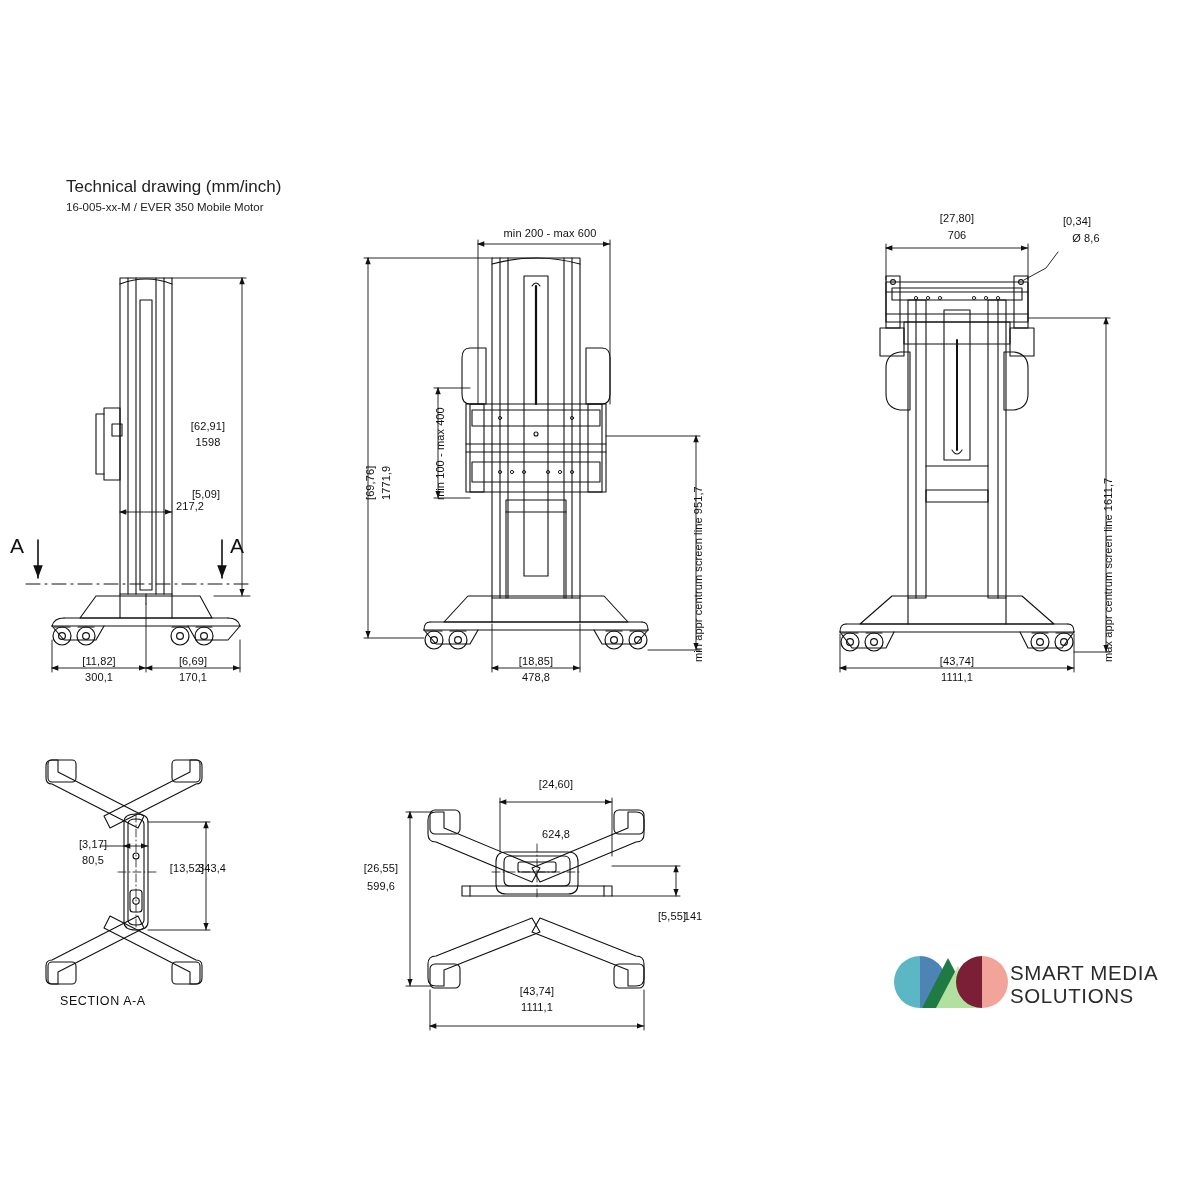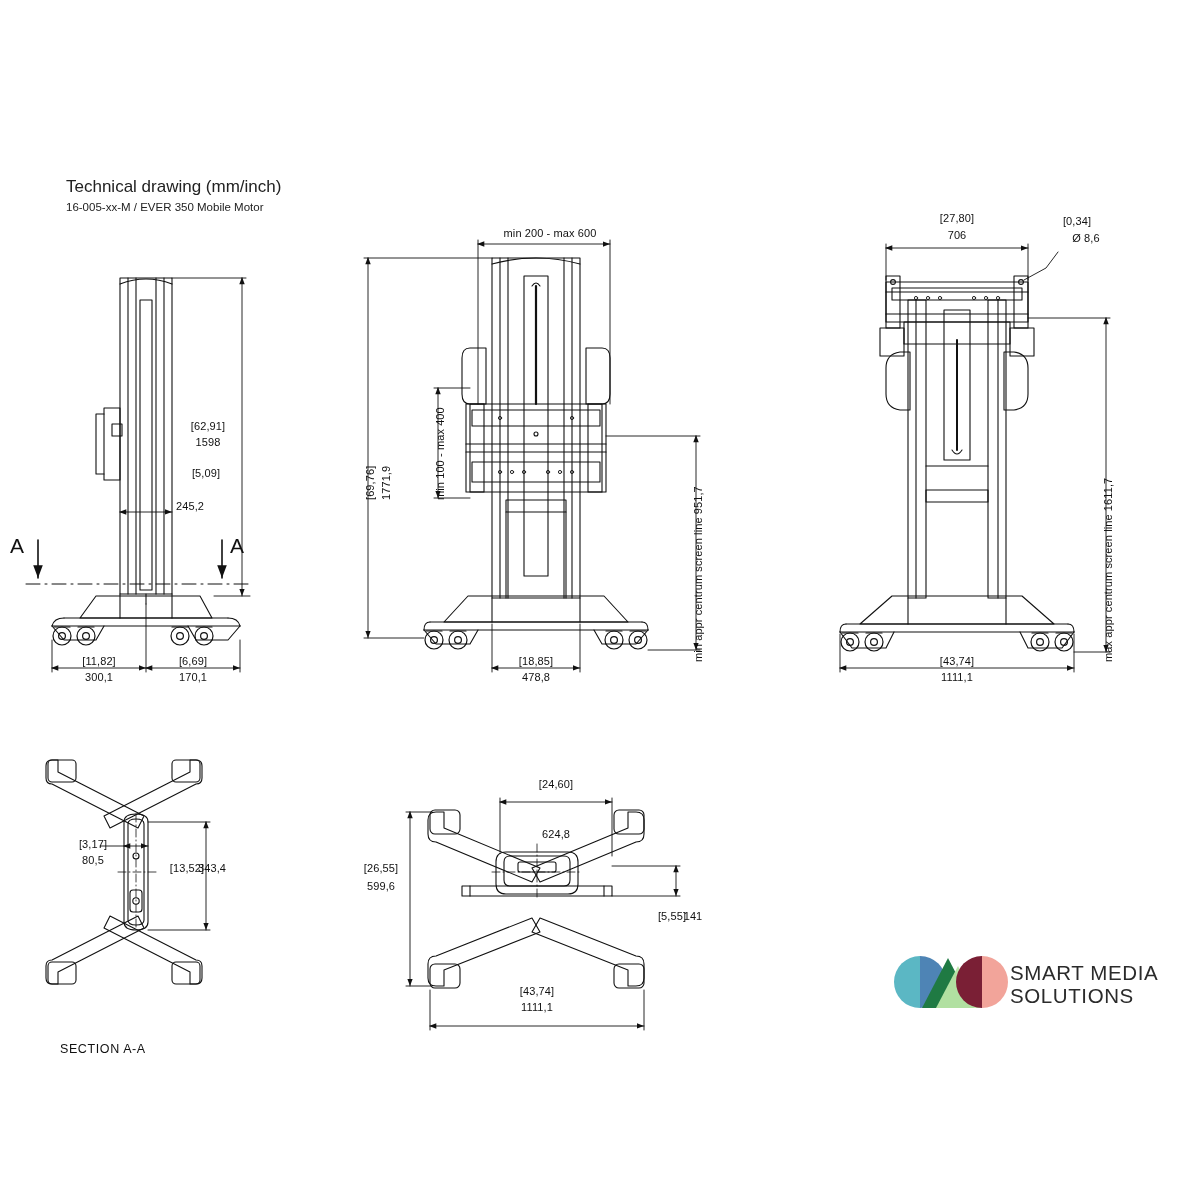--- a/index.html
+++ b/index.html
@@ -47,21 +47,20 @@
     transform: translateX(-50%);
   }
   .dimtext.vert {
     transform-origin: left top;
   }
   .sectlabel {
     position: absolute;
     font-size: 12.5px;
     letter-spacing: 0.6px;
     color: #111;
-    margin-top: 48px;
   }
   .bigA {
     position: absolute;
     font-size: 21px;
     color: #111;
     font-family: "Liberation Sans", sans-serif;
   }
   svg.draw {
     position: absolute;
     left: 0;
@@ -385,22 +384,22 @@
       </g>
     </g>
   </svg>
 
   <div class="bigA" style="left:10px; top:534px;">A</div>
   <div class="bigA" style="left:230px; top:534px;">A</div>
 
   <div class="dimtext c" style="left:208px; top:420px;">[62,91]</div>
   <div class="dimtext c" style="left:208px; top:436px;">1598</div>
 
-  <div class="dimtext c" style="left:190px; top:467px;padding-left:32px;">[5,09]</div>
-  <div class="dimtext c" style="left:190px; top:500px;">245,2</div>
+  <div class="dimtext c" style="left:190px; top:488px;padding-left:32px;">[5,09]</div>
+  <div class="dimtext c" style="left:190px; top:500px;">217,2</div>
 
   <div class="dimtext c" style="left:99px; top:655px;">[11,82]</div>
   <div class="dimtext c" style="left:99px; top:671px;">300,1</div>
 
   <div class="dimtext c" style="left:193px; top:655px;">[6,69]</div>
   <div class="dimtext c" style="left:193px; top:671px;">170,1</div>
 
   <div class="sectlabel" style="left:60px; top:994px;">SECTION A-A</div>
 
   <div class="dimtext c" style="left:544px; top:227px;padding-left:12px;">min 200 - max 600</div>

